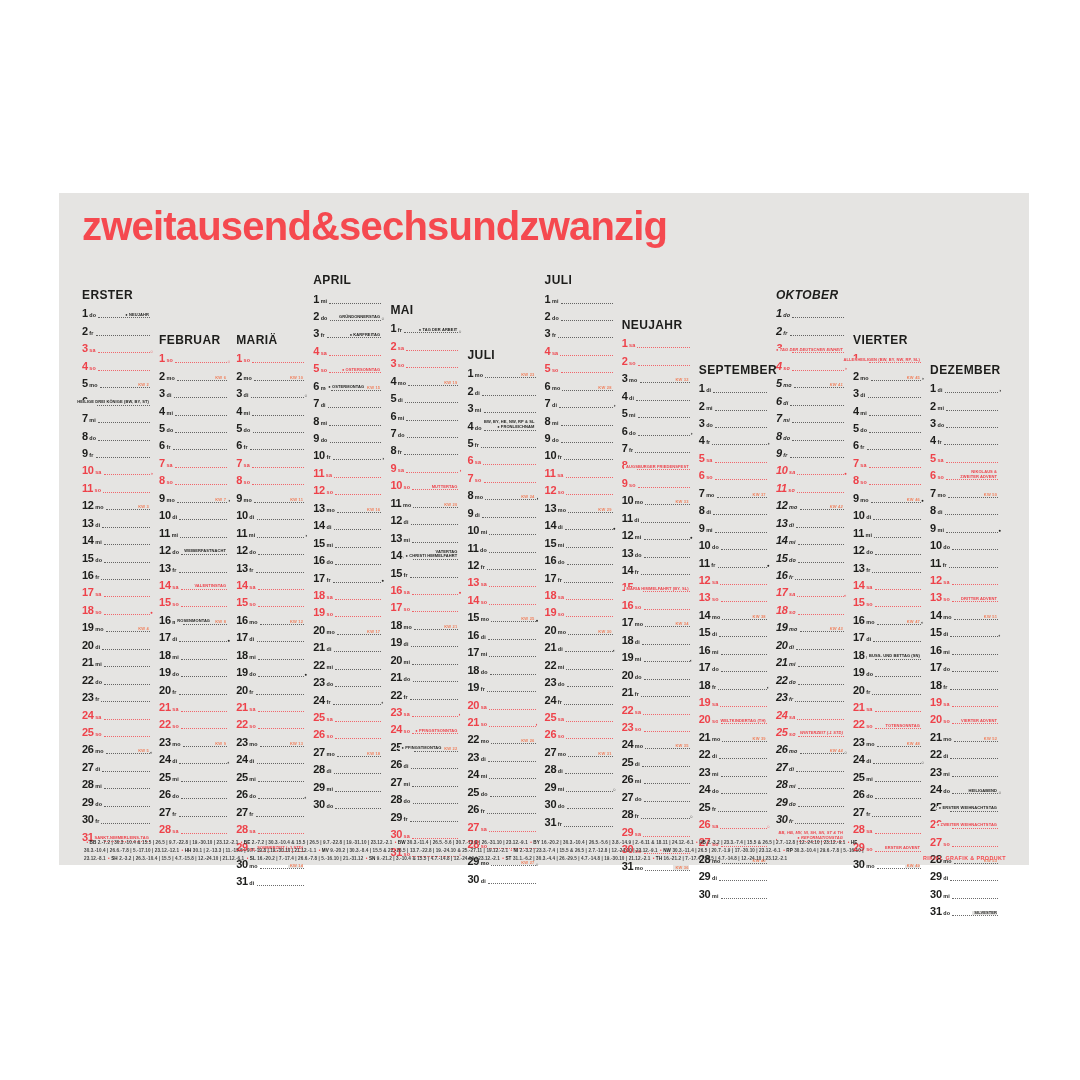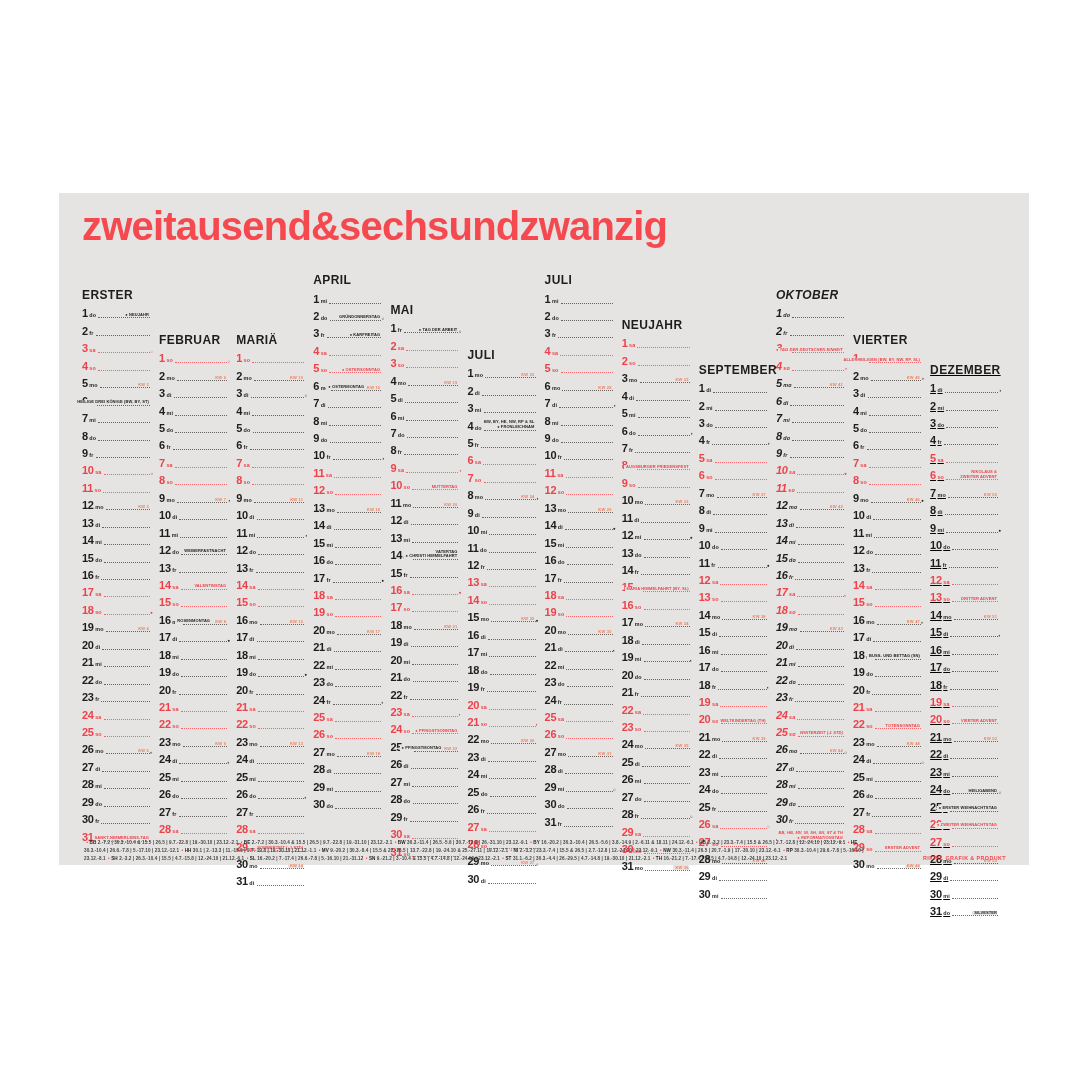--- a/index.html
+++ b/index.html
@@ -1863,21 +1863,21 @@
           <div class="fill"></div>
           <span class="ann">ERSTER ADVENT</span>
         </div>
         <div class="row">
           <span class="num">30</span>
           <span class="wd">mo</span>
           <div class="fill"></div>
           <span class="kw">KW 49</span>
         </div>
       </div>
-      <div class="col" style="left: 871.1px; top: 168.78px; text-decoration: underline;">
+      <div class="col" style="left: 871.1px; top: 168.78px;">
         <div class="mh">DEZEMBER</div>
         <div class="row">
           <span class="num">1</span>
           <span class="wd">di</span>
           <div class="fill"></div>
           <span class="moon">◑</span>
         </div>
         <div class="row">
           <span class="num">2</span>
           <span class="wd">mi</span>

